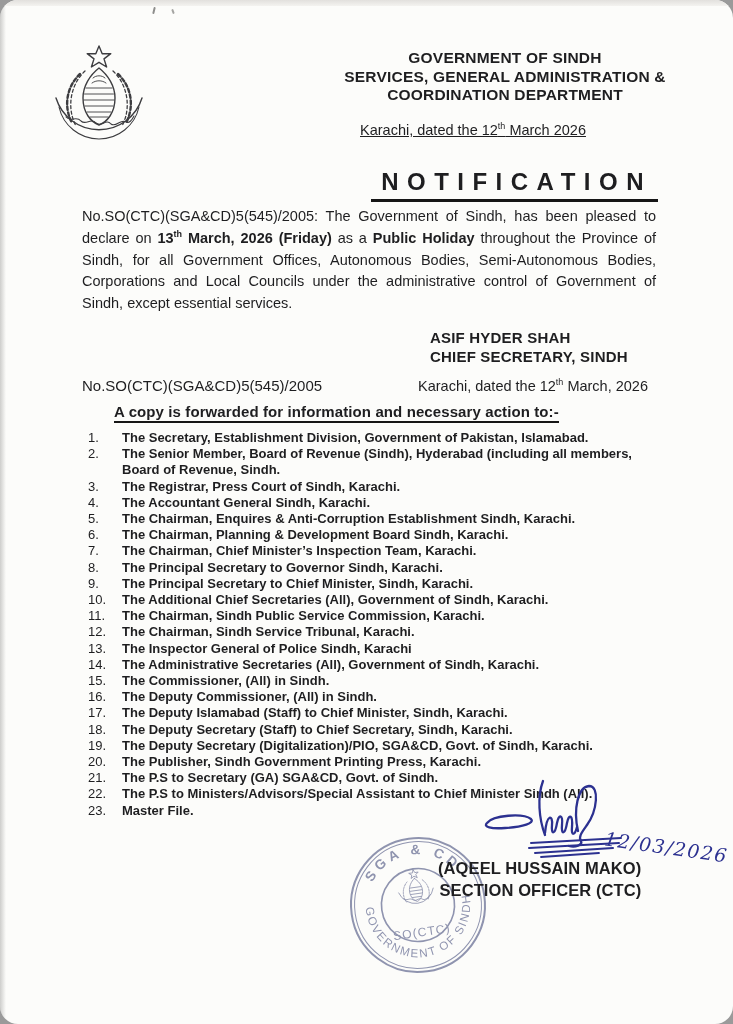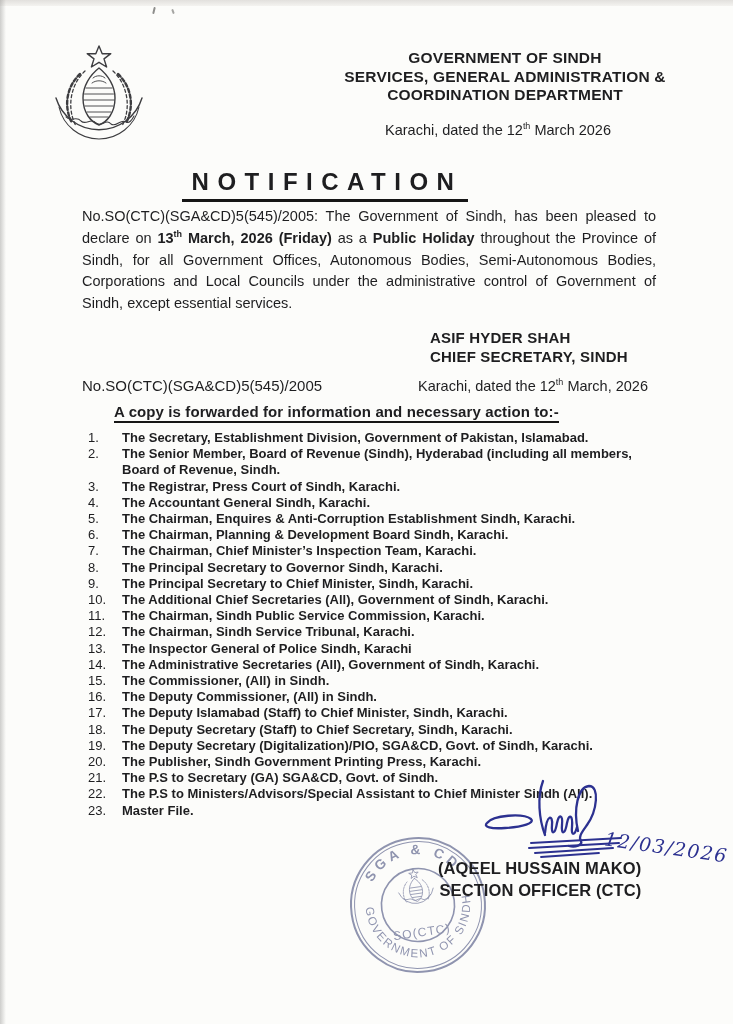--- a/index.html
+++ b/index.html
@@ -1,39 +1,40 @@
 <!DOCTYPE html>
 <html style="--ink: #1e1e20; --signature_blue: #2c3190; --stamp_ink: #71779a;"><head>
 <meta charset="utf-8">
 <style>
   html,body { margin:0; padding:0; background:#9a9a9a; }
   .page {
     position:relative; width:733px; height:1024px; margin:0 auto;
     background:#fcfcfa; overflow:hidden;
     font-family:"Liberation Sans", sans-serif;
     color:var(--ink, #1e1e20);
+    border-radius:18px;
   }
   .edge-top { position:absolute; left:0; top:0; width:100%; height:6px;
     background:linear-gradient(to bottom,#e2e0dd,#f4f3f0); }
   .edge-left { position:absolute; left:0; top:0; bottom:0; width:6px;
     background:linear-gradient(to right, rgba(150,150,148,.45), rgba(150,150,148,0)); }
   .scan-mark { position:absolute; width:2px; height:7px; background:#8e8e8c; border-radius:1px; }
   .scan-mark.m1 { left:153px; top:7px; transform:rotate(14deg); }
   .scan-mark.m2 { left:172px; top:9px; transform:rotate(-20deg); height:5px; opacity:.8; }
 
   .crest { position:absolute; left:48px; top:44px; width:102px; height:112px; }
 
   .org-block { position:absolute; left:340px; top:49px; width:330px;
     text-align:center; font-weight:bold; font-size:15.5px; line-height:18.5px;
     letter-spacing:.2px; }
-  .date1 { position:absolute; left:338px; top:122px; width:320px; text-align:center;
-    font-size:14.5px; }
+  .date1 { position:absolute; left:360px; top:122px; width:320px; text-align:left;
+    font-size:14.5px;text-decoration:underline; }
   sup { font-size:.62em; vertical-align:super; line-height:0; }
 
-  .title-wrap { position:absolute; left:4px; top:168px; width:642px; text-align:center; }
+  .title-wrap { position:absolute; left:16px; top:168px; width:642px; text-align:right; }
   .title { display:inline-block; font-size:24px; font-weight:bold; letter-spacing:8.5px;
     padding:0 6px 3px 10px; border-bottom:3.5px solid #161616; }
 
   .body-para { position:absolute; left:82px; top:206px; width:574px; margin:0;
     font-size:14.5px; line-height:21.8px; text-align:justify; }
   .body-para b sup { font-weight:bold; }
 
   .signoff { position:absolute; left:430px; top:328px; width:216px; text-align:left;
     font-weight:bold; font-size:15px; line-height:19px; letter-spacing:.2px; }
 

